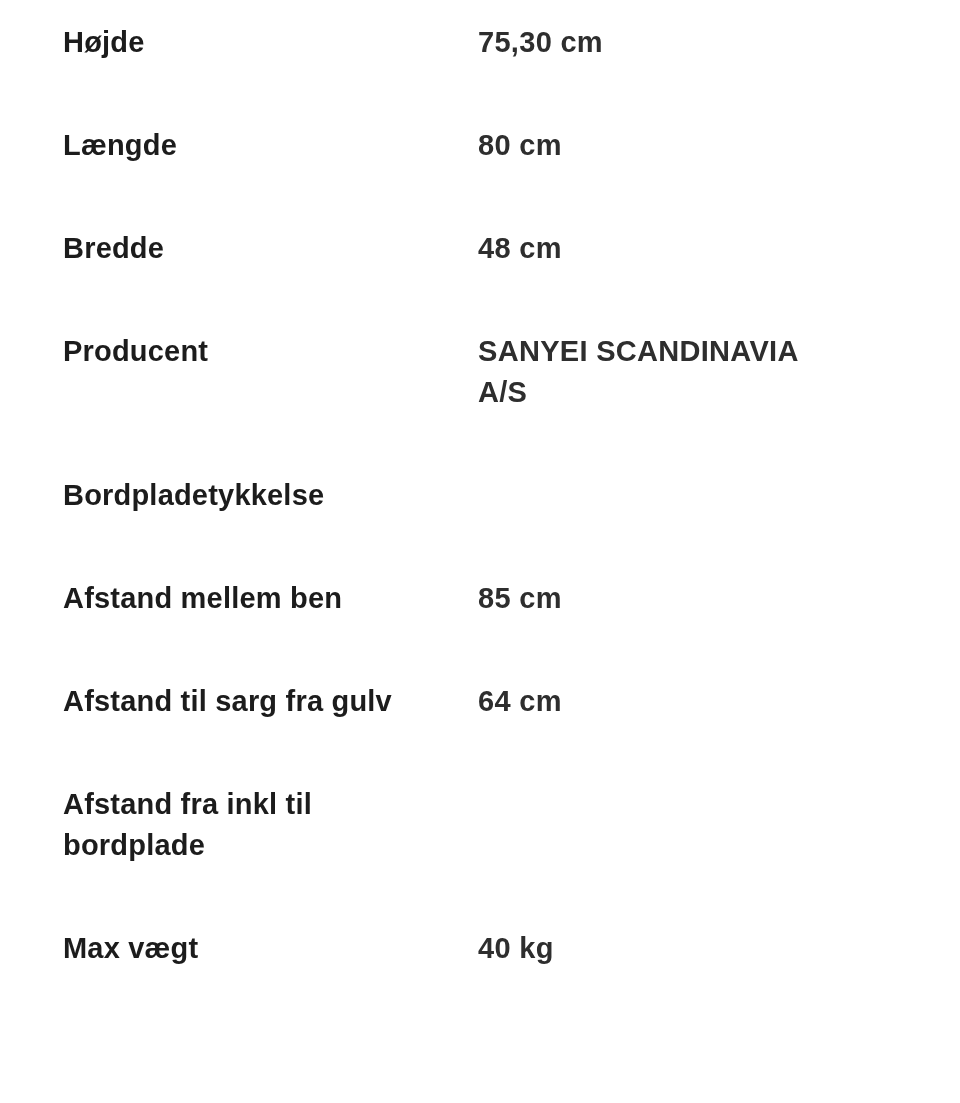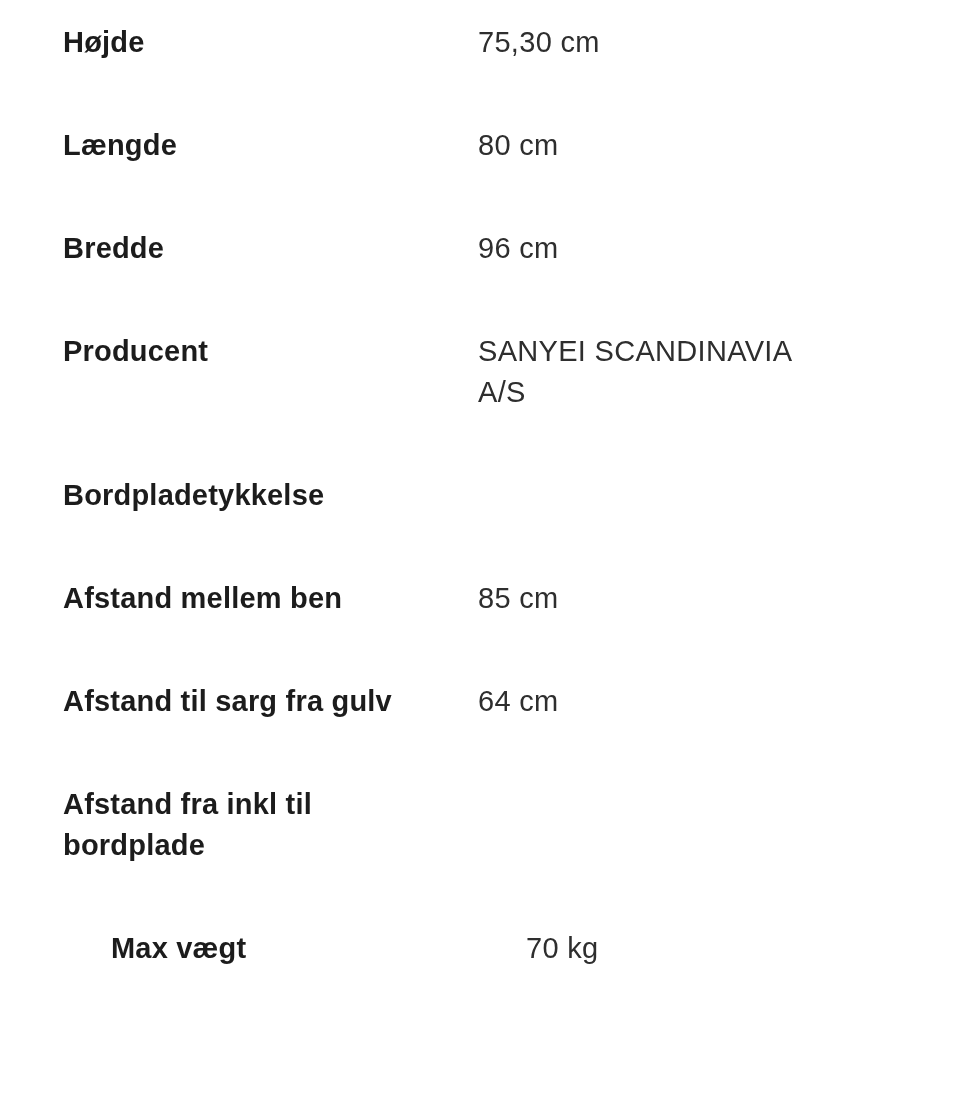--- a/index.html
+++ b/index.html
@@ -12,36 +12,36 @@
     width: 855px;
     min-height: 1103px;
     padding: 22px 40px 30px 63px;
     background: #ffffff;
   }
   .spec-row {
     display: flex;
     align-items: flex-start;
     margin-bottom: 62px;
   }
-  .spec-row:last-child { margin-bottom: 0; margin-left: 48px; }
+  .spec-row:last-child { margin-bottom: 0; }
   .spec-label {
     width: 415px;
     flex: 0 0 415px;
     font-size: 29px;
     line-height: 41px;
     font-weight: 700;
     color: #1c1c1c;
     letter-spacing: 0.2px;
     padding-right: 30px;
   }
   .spec-value {
     flex: 1 1 auto;
     font-size: 29px;
     line-height: 41px;
-    font-weight: 400;
+    font-weight: 700;
     color: #2e2e2e;
     letter-spacing: 0.3px;
   }
 </style>
 </head>
 <body>
 
 <div class="spec-table">
 
     <div class="spec-row">
@@ -49,21 +49,21 @@
       <div class="spec-value">75,30 cm</div>
     </div>
 
     <div class="spec-row">
       <div class="spec-label">Længde</div>
       <div class="spec-value">80 cm</div>
     </div>
 
     <div class="spec-row">
       <div class="spec-label">Bredde</div>
-      <div class="spec-value">96 cm</div>
+      <div class="spec-value">48 cm</div>
     </div>
 
     <div class="spec-row">
       <div class="spec-label">Producent</div>
       <div class="spec-value">SANYEI SCANDINAVIA A/S</div>
     </div>
 
 
     <div class="spec-row">
       <div class="spec-label">Bordpladetykkelse</div>
@@ -78,16 +78,16 @@
       <div class="spec-label">Afstand til sarg fra gulv</div>
       <div class="spec-value">64 cm</div>
     </div>
 
     <div class="spec-row">
       <div class="spec-label">Afstand fra inkl til bordplade</div>
     </div>
 
     <div class="spec-row">
       <div class="spec-label">Max vægt</div>
-      <div class="spec-value">70 kg</div>
+      <div class="spec-value">40 kg</div>
     </div>
 
 </div>
 
 </body></html>

